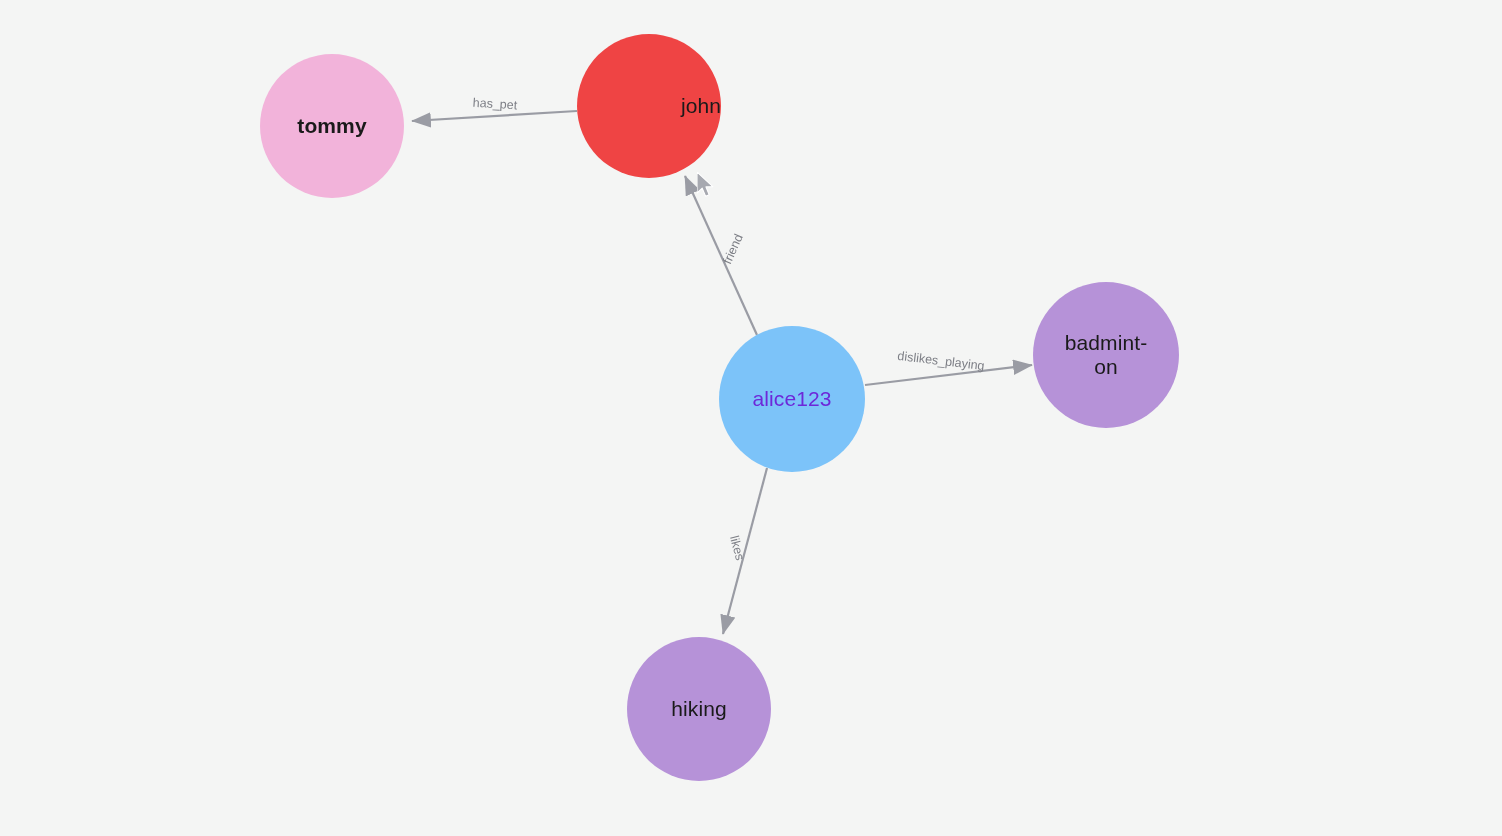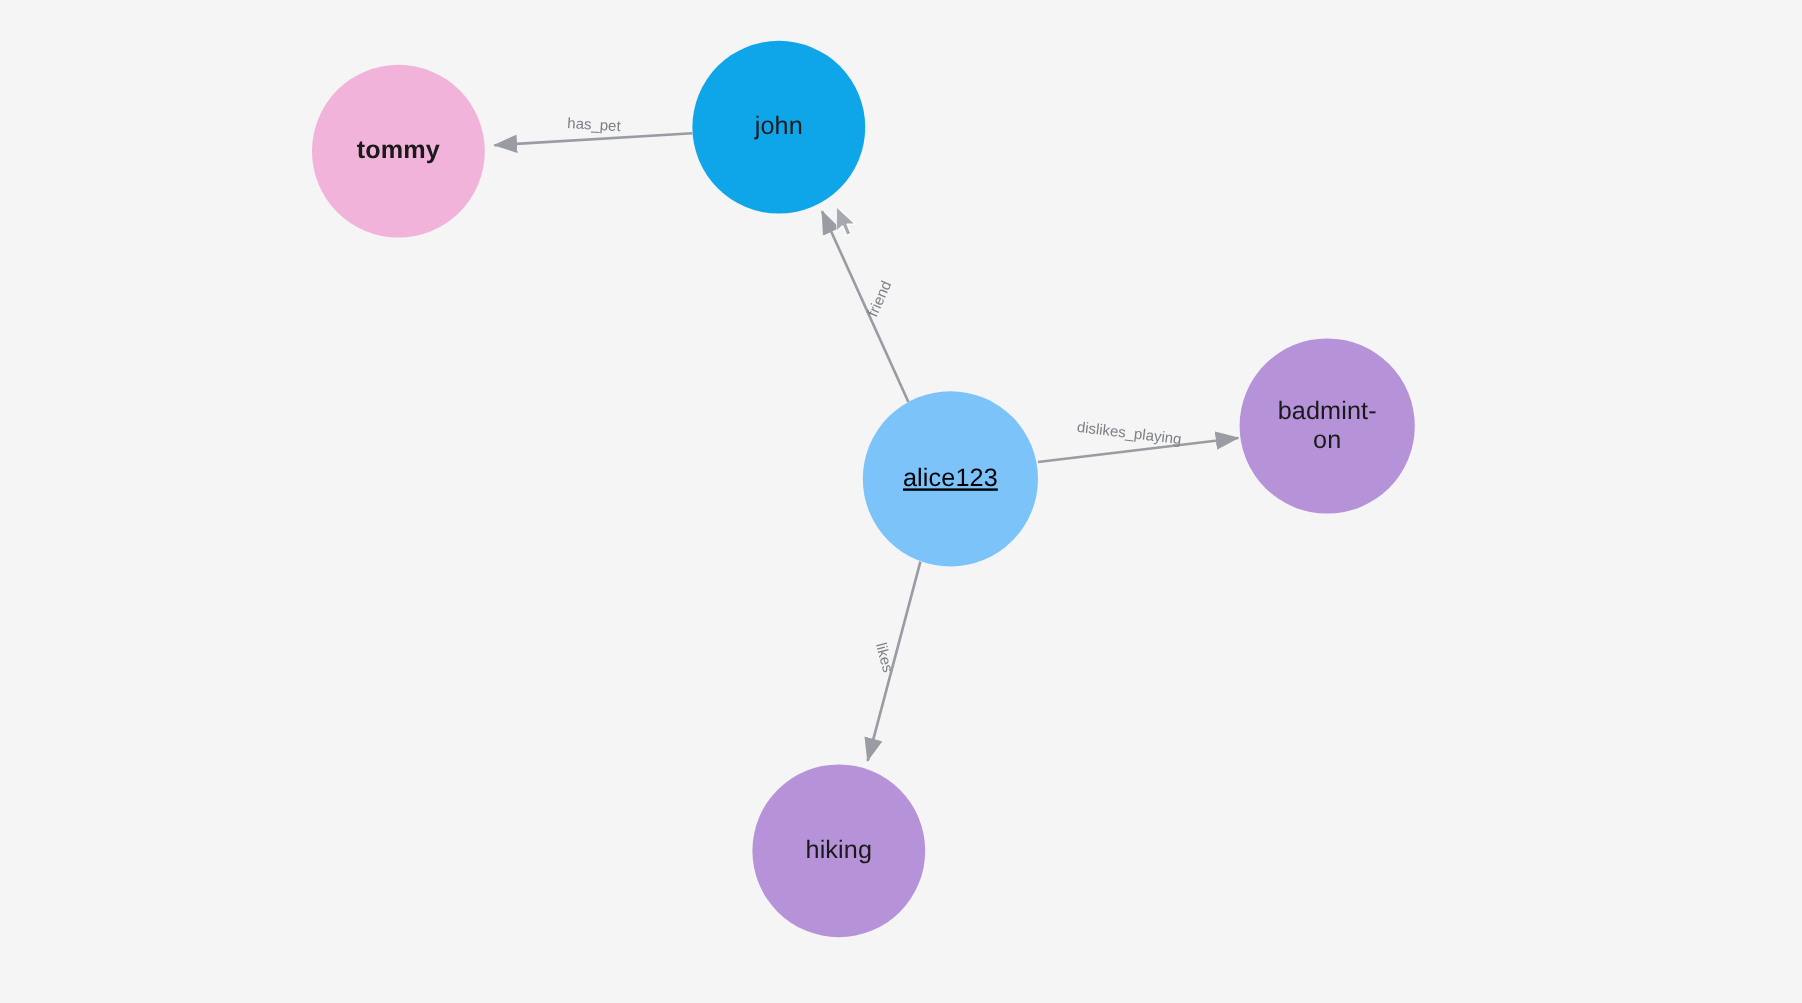--- a/index.html
+++ b/index.html
@@ -84,25 +84,25 @@
       <div class="edge-label" style="color: rgb(125, 127, 134); left: 495px; top: 104px; transform: translate(-50%, -50%) rotate(3.5deg);">has_pet</div>
       <div class="edge-label" style="color: rgb(125, 127, 134); left: 733px; top: 249px; transform: translate(-50%, -50%) rotate(-66deg);">friend</div>
       <div class="edge-label" style="color: rgb(125, 127, 134); left: 941px; top: 361px; transform: translate(-50%, -50%) rotate(6.8deg);">dislikes_playing</div>
       <div class="edge-label" style="color: rgb(125, 127, 134); left: 737px; top: 548px; transform: translate(-50%, -50%) rotate(75deg);">likes</div>
     </div>
 
   <div id="nodes">
       <div class="graph-node" style="left: 260px; top: 54px; width: 144px; height: 144px; background: rgb(242, 179, 218);">
         <span class="graph-node-label" style="color: rgb(26, 26, 26); font-weight: bold;">tommy</span>
       </div>
-      <div class="graph-node" style="left: 577px; top: 34px; width: 144px; height: 144px; background: #0ea5e9;">
+      <div class="graph-node" style="left: 577px; top: 34px; width: 144px; height: 144px; background: #ef4444; justify-content: flex-end;">
         <span class="graph-node-label" style="color: rgb(26, 26, 26);">john</span>
       </div>
       <div class="graph-node" style="left: 719px; top: 326px; width: 146px; height: 146px; background: rgb(124, 195, 249);">
-        <span class="graph-node-label" style="color: #000000; text-decoration: underline;">alice123</span>
+        <span class="graph-node-label" style="color: #6d28d9;">alice123</span>
       </div>
       <div class="graph-node" style="left: 1033px; top: 282px; width: 146px; height: 146px; background: rgb(182, 146, 216);">
         <span class="graph-node-label" style="color: rgb(26, 26, 26);">badmint-
 on</span>
       </div>
       <div class="graph-node" style="left: 627px; top: 637px; width: 144px; height: 144px; background: rgb(182, 146, 216);">
         <span class="graph-node-label" style="color: rgb(26, 26, 26);">hiking</span>
       </div>
     </div>
 

